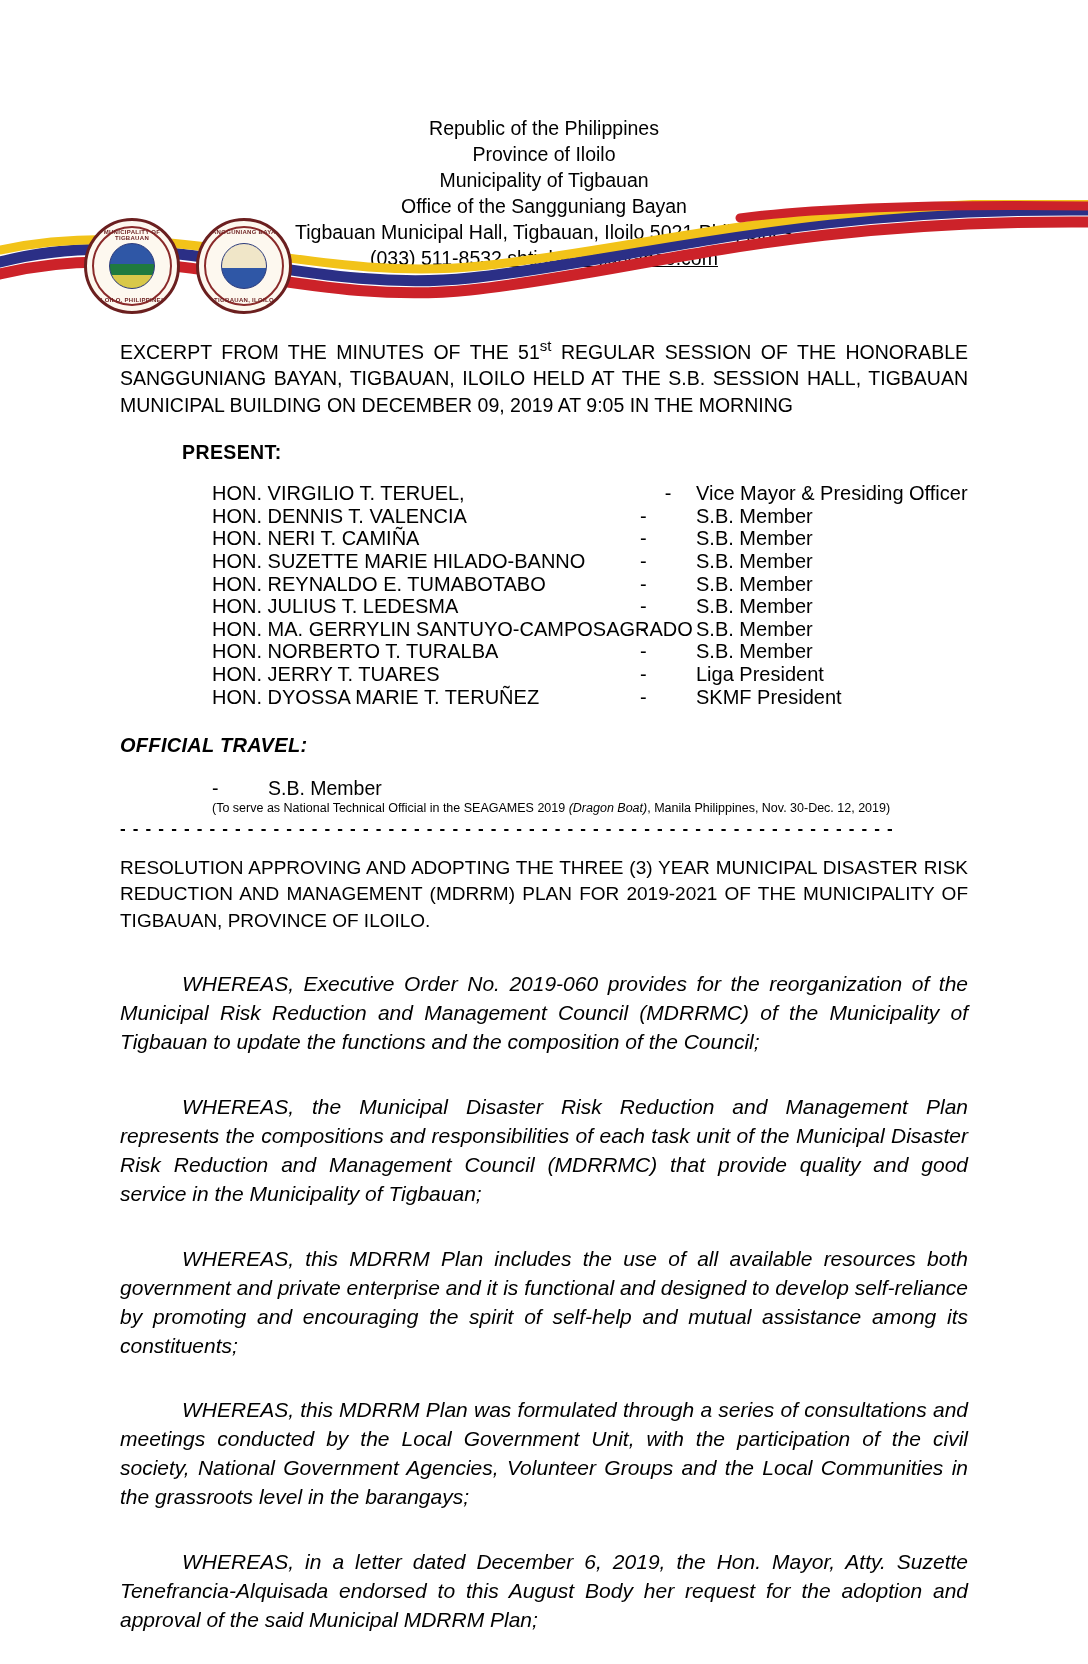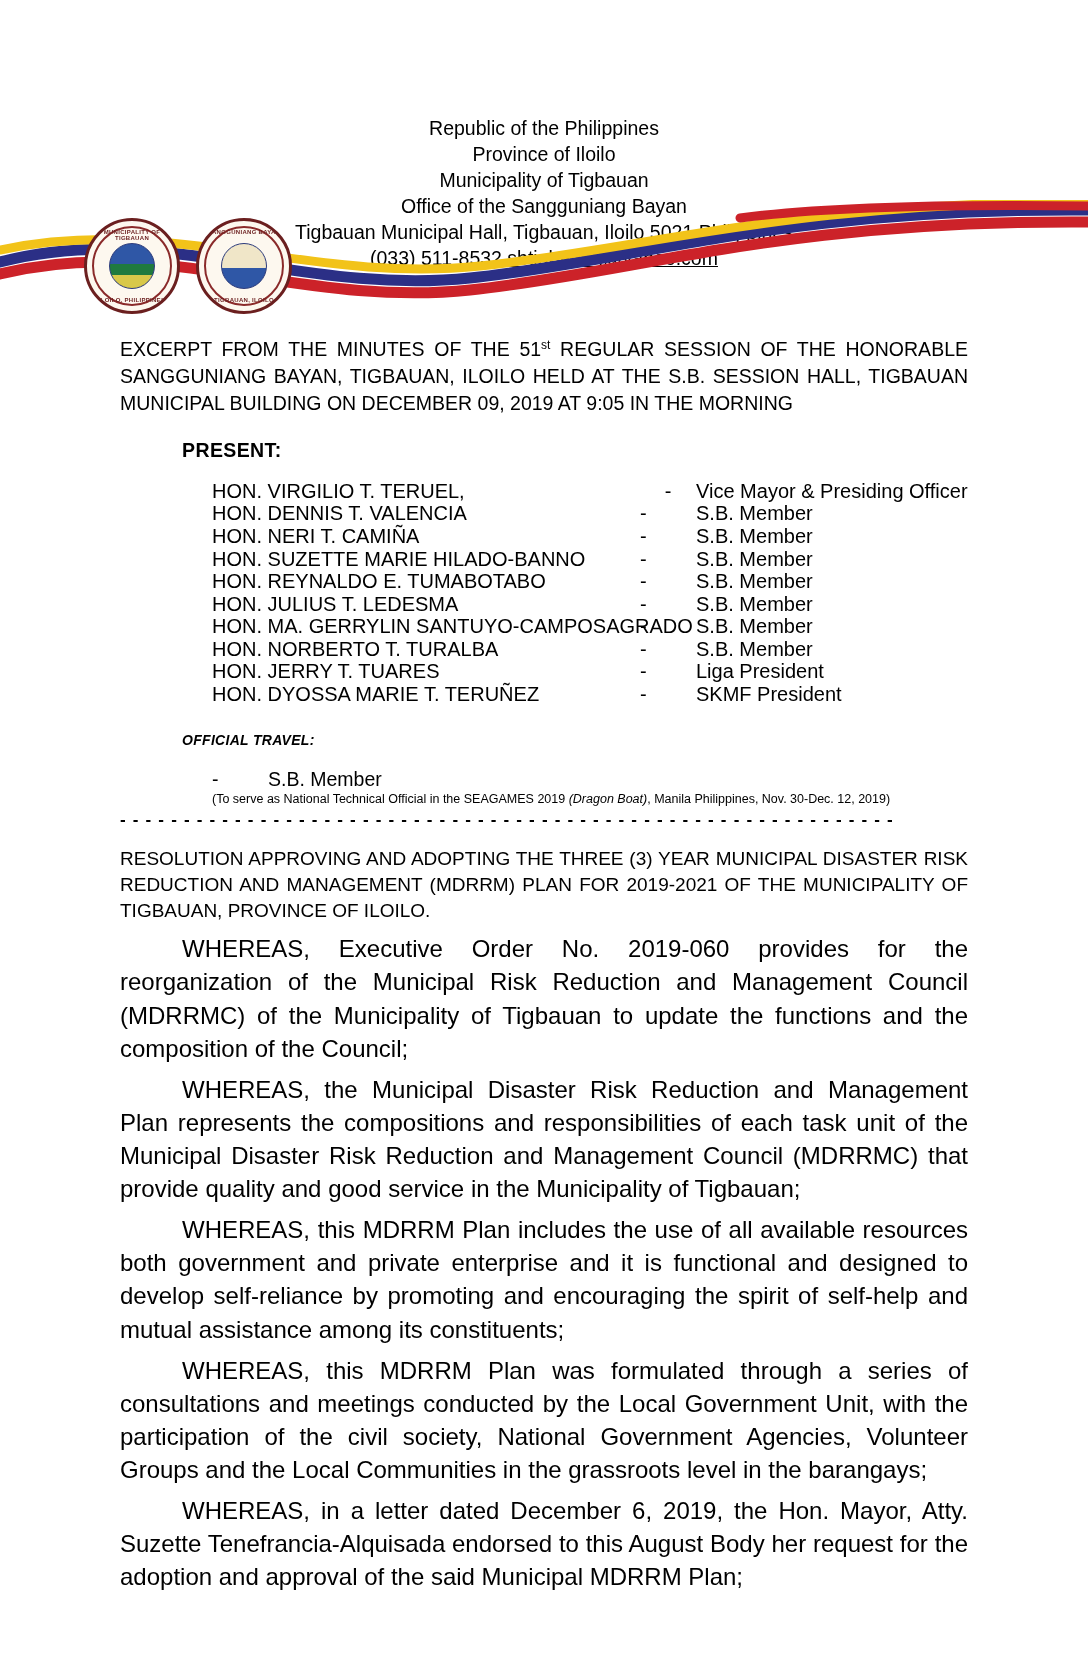--- a/index.html
+++ b/index.html
@@ -90,21 +90,21 @@
     left: 120px;
     top: 336px;
     width: 848px;
   }
   .excerpt {
     font-size: 19.5px;
     line-height: 1.38;
     text-align: justify;
     text-justify: inter-word;
   }
-  .excerpt sup { font-size: 12px; vertical-align: super; }
+  .excerpt sup { font-size: 15px; vertical-align: super; }
 
   .present-label {
     font-weight: bold;
     font-size: 19.5px;
     margin-top: 22px;
     margin-left: 62px;
     letter-spacing: .4px;
   }
 
   .roster {
@@ -118,23 +118,22 @@
     align-items: baseline;
   }
   .roster .nm { width: 428px; white-space: nowrap; }
   .roster .dash { width: 56px; text-align: left; }
   .roster .role { white-space: nowrap; }
   .roster .row.first .dash { width: 56px; text-align: center; }
 
   .travel-label {
     font-weight: bold;
     font-style: italic;
-    font-size: 14px;
+    font-size: 20px;
     margin-top: 26px;
-    margin-left: 62px;
     letter-spacing: .3px;
   }
   .travel-row {
     margin-top: 20px;
     margin-left: 92px;
     font-size: 19.5px;
     display: flex;
     align-items: baseline;
   }
   .travel-row .nm { width: 428px; white-space: nowrap; }
@@ -162,25 +161,26 @@
     font-size: 19.5px;
     margin-top: 2px;
   }
   .title-block {
     margin-top: 14px;
     font-size: 19px;
     line-height: 1.38;
     text-align: justify;
   }
   .para {
-    margin-top: 8px;
-    font-size: 24px;
+    margin-top: 36px;
+    font-size: 21px;
     line-height: 1.38;
     text-align: justify;
     text-indent: 62px;
+    font-style: italic;
   }
 </style>
 </head>
 <body>
 
 <div class="page">
 
   <div class="letterhead">
     <div>Republic of the Philippines</div>
     <div>Province of Iloilo</div>

